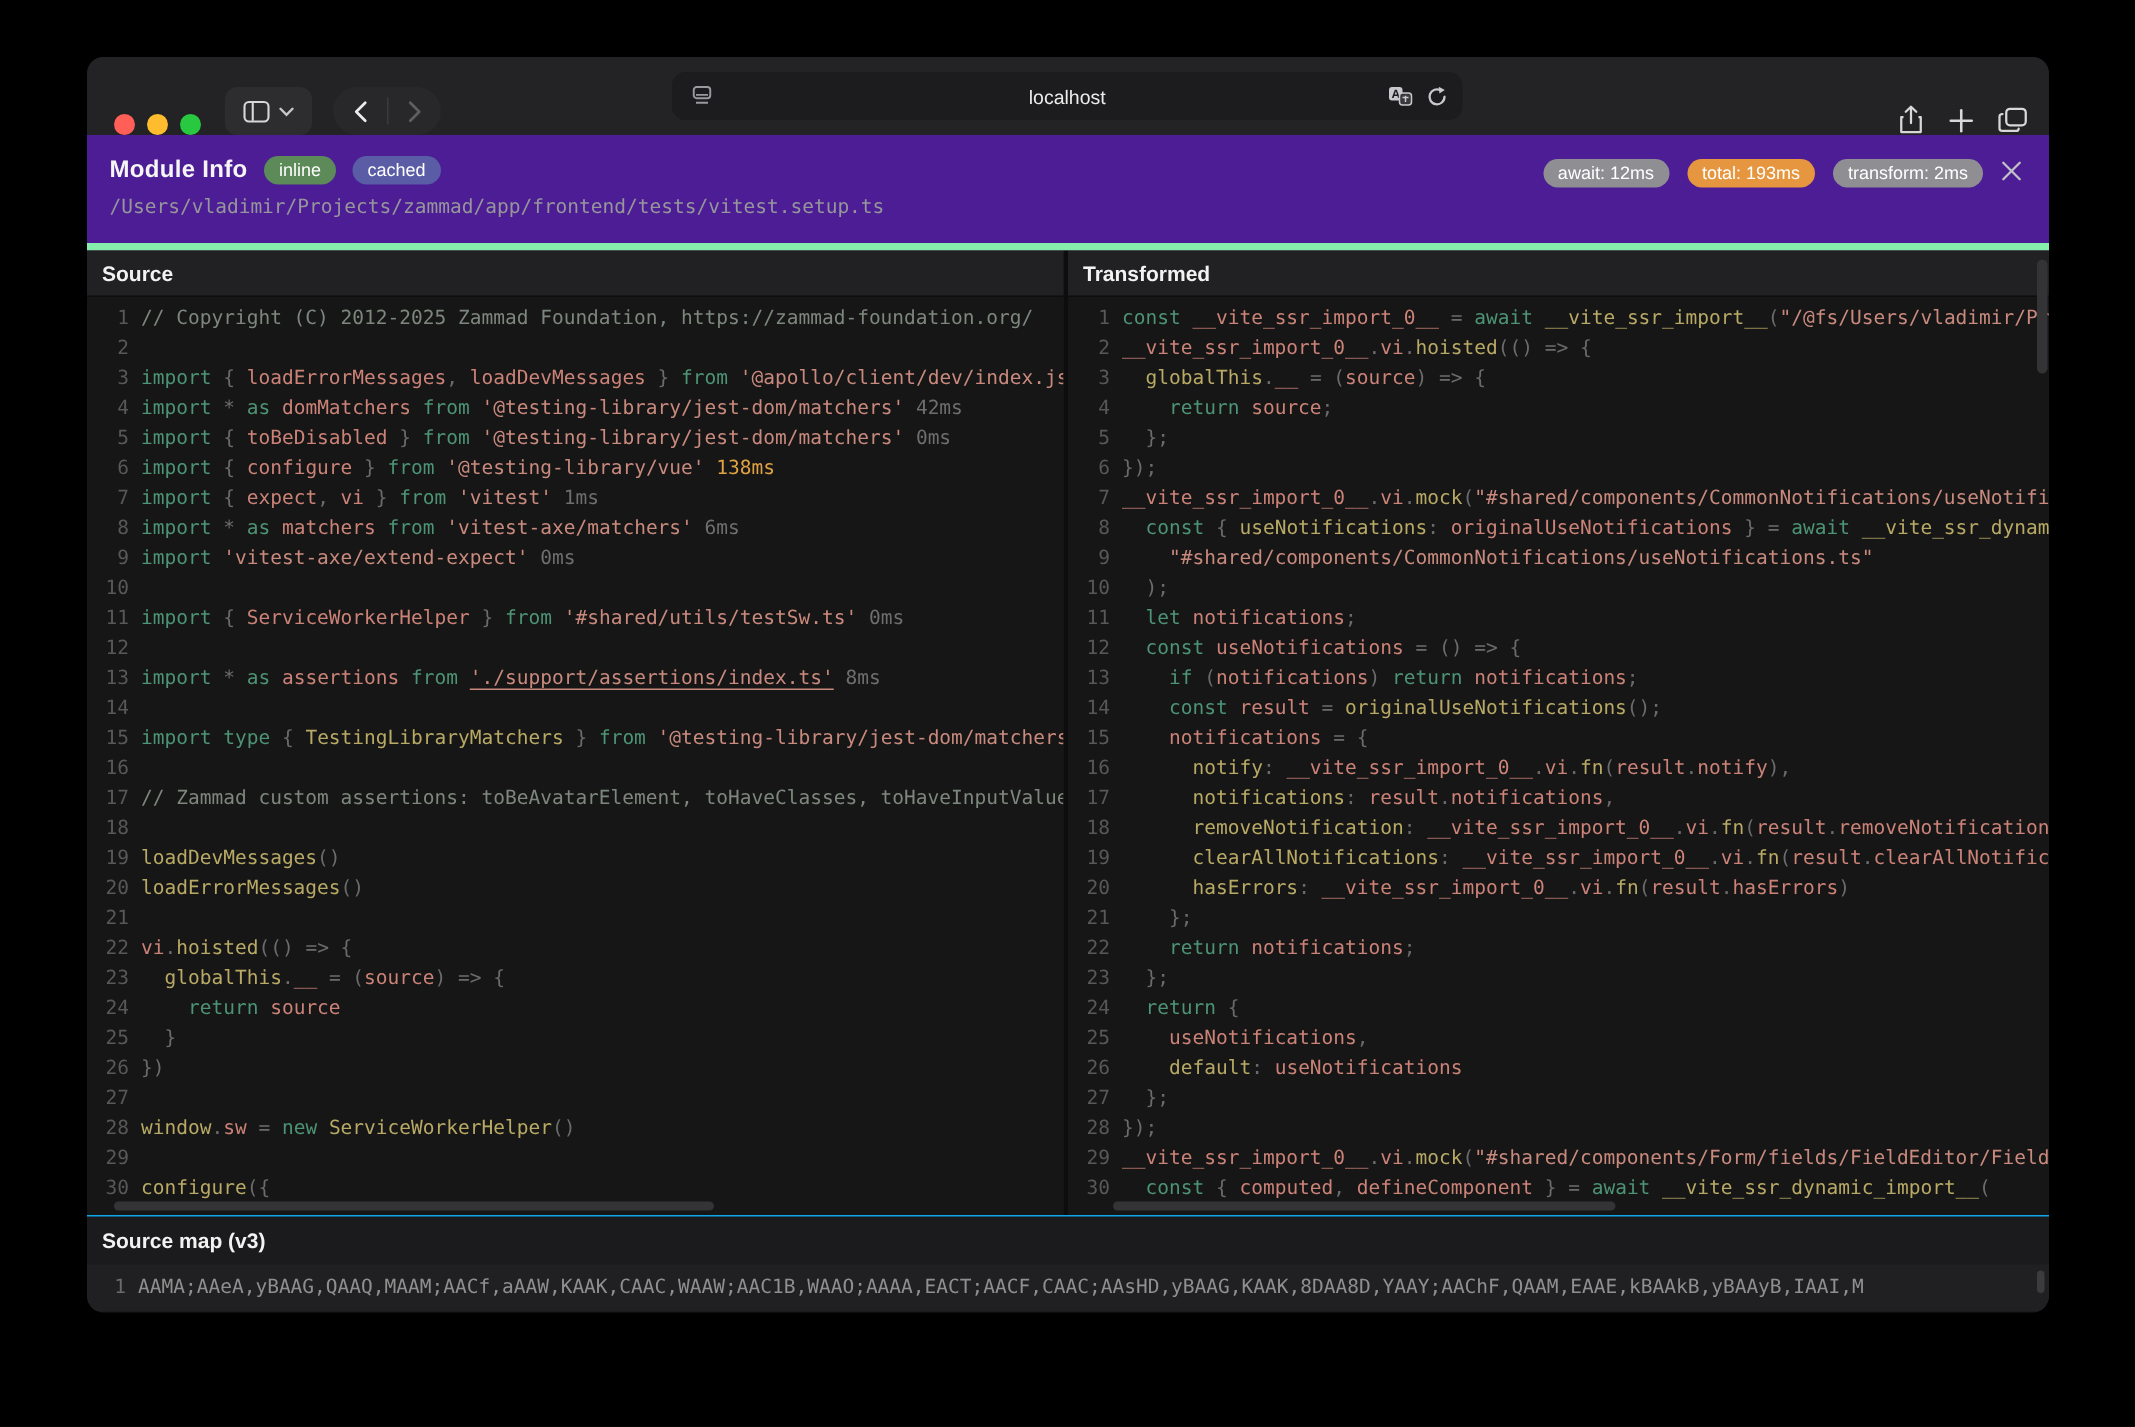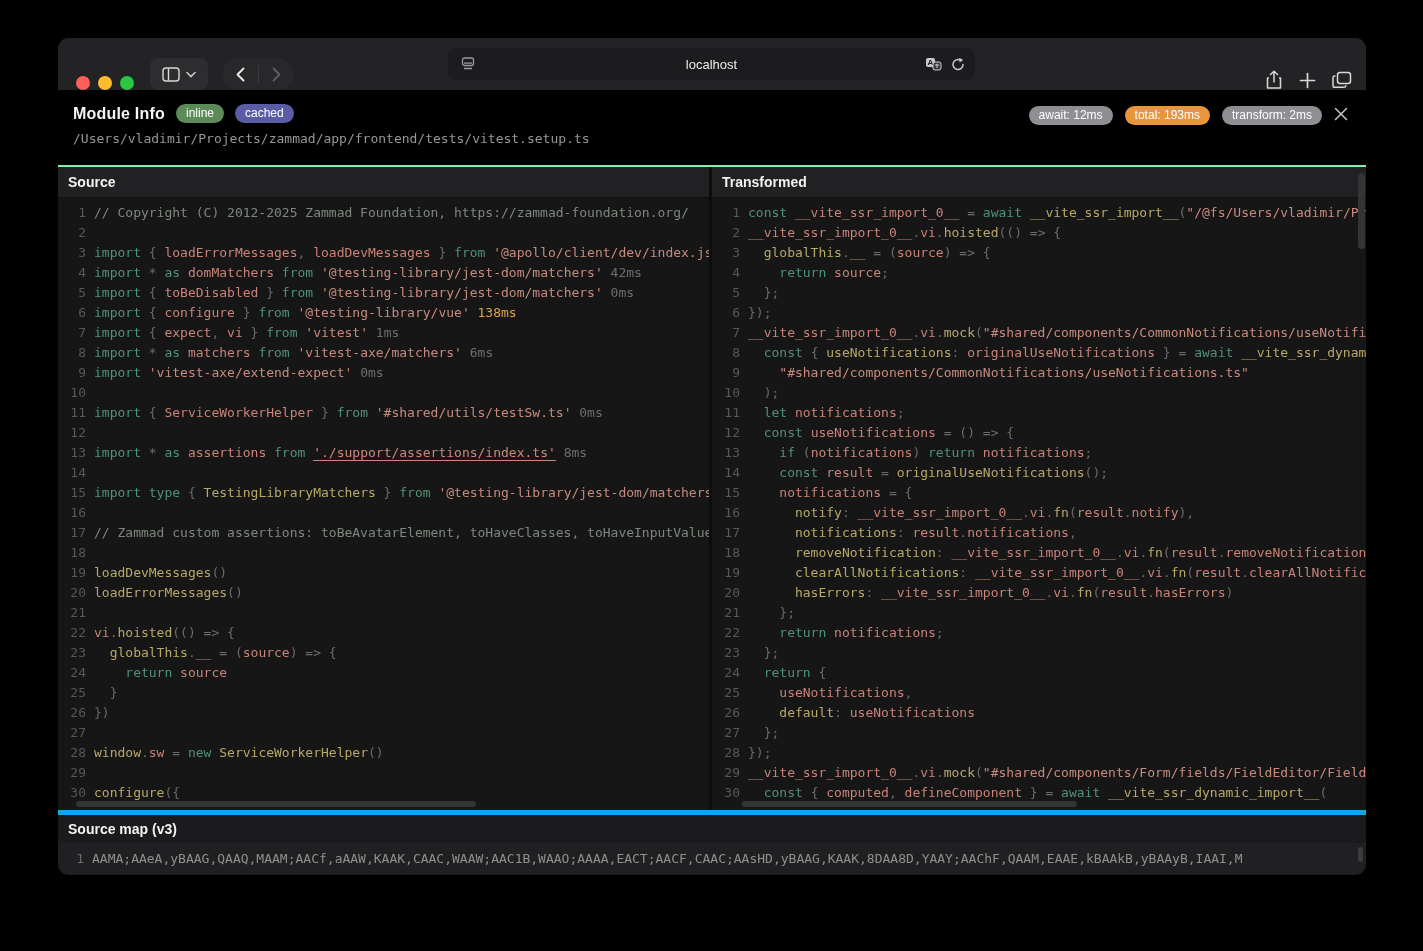--- a/index.html
+++ b/index.html
@@ -16,21 +16,21 @@
   .nav-group .sep{position:absolute;left:50%;top:7px;width:1px;height:18px;background:#3a3a3c;}
   .nav-half{flex:1;display:flex;align-items:center;justify-content:center;height:100%;}
   .urlbar{position:absolute;left:390px;top:10px;width:527px;height:32px;background:#1c1c1e;border-radius:9px;display:flex;align-items:center;}
   .urlbar .page-ic{margin-left:12px;}
   .url-text{position:absolute;left:0;right:0;text-align:center;color:#ececec;font-size:13px;}
   .url-right{position:absolute;right:10px;display:flex;align-items:center;gap:9px;}
   .tb-right{position:absolute;right:14px;display:flex;align-items:center;gap:16px;}
   .icon-btn{display:flex;align-items:center;justify-content:center;}
 
   
-  .module-header{height:77px;background:#000000;border-bottom:2px solid #86efac;box-sizing:border-box;padding:14px 12px 0 15px;position:relative;}
+  .module-header{height:77px;background:#4c1d95;border-bottom:5px solid #86efac;box-sizing:border-box;padding:14px 12px 0 15px;position:relative;}
   .mh-row{display:flex;align-items:center;gap:11px;}
   .mh-title{color:#f5f5f5;font-size:16px;font-weight:bold;letter-spacing:.2px;}
   .pill{border-radius:999px;padding:3px 10px 4px;font-size:12px;font-weight:normal;color:#fff;line-height:1;}
   .mh-right{position:absolute;right:44px;top:16px;display:flex;gap:12px;}
   .mh-close{position:absolute;right:14px;top:13px;width:22px;height:22px;display:flex;align-items:center;justify-content:center;cursor:default;}
   .mh-path{margin-top:8px;color:#96969b;font-size:13px;font-family:"DejaVu Sans Mono",monospace;}
 
   
   .panels{display:flex;height:643px;}
   .panel{width:654px;display:flex;flex-direction:column;position:relative;box-sizing:border-box;}
@@ -43,21 +43,21 @@
   .ct{flex:1;overflow:hidden;color:#dbd7ca;}
   .t-c{color:#7d877d;} .t-s{color:#c98a7d;} .t-k{color:#4d9375;} .t-p{color:#b8a965;}
   .t-f{color:#b8a965;} .t-v{color:#cb8277;} .t-ms{color:#6e6e6e;} .t-slow{color:#e0a243;}
   .t-o{color:#6b6b6b;} .u{text-decoration:underline;text-underline-offset:3px;}
   .hbar{position:absolute;bottom:3px;height:6px;border-radius:3px;background:#343436;}
   .hbar.src{left:18px;width:400px;}
   .hbar.trs{left:30px;width:335px;}
   .vbar{position:absolute;right:1px;top:6px;width:7px;height:76px;border-radius:4px;background:#343436;}
 
   
-  .sm-header{height:33px;background:#1b1b1d;border-top:5px solid #0ea5e9;display:flex;align-items:center;box-sizing:border-box;}
+  .sm-header{height:33px;background:#1b1b1d;border-top:1px solid #0ea5e9;display:flex;align-items:center;box-sizing:border-box;}
   .sm-header span{color:#f2f2f2;font-size:14px;font-weight:bold;margin-left:10px;}
   .sm-row{height:31px;background:#202022;display:flex;align-items:center;font-family:"DejaVu Sans Mono",monospace;font-size:13px;white-space:pre;overflow:hidden;position:relative;}
   .sm-ln{flex:none;width:20px;text-align:right;margin:0 8px 0 6px;color:#6a6a6a;}
   .sm-text{color:#8f8f8f;overflow:hidden;flex:1;}
   .sm-thumb{position:absolute;right:3px;top:4px;width:5px;height:15px;border-radius:3px;background:#3c3c3e;}
 
   svg{display:block;}
 </style>
 </head>
 <body>

